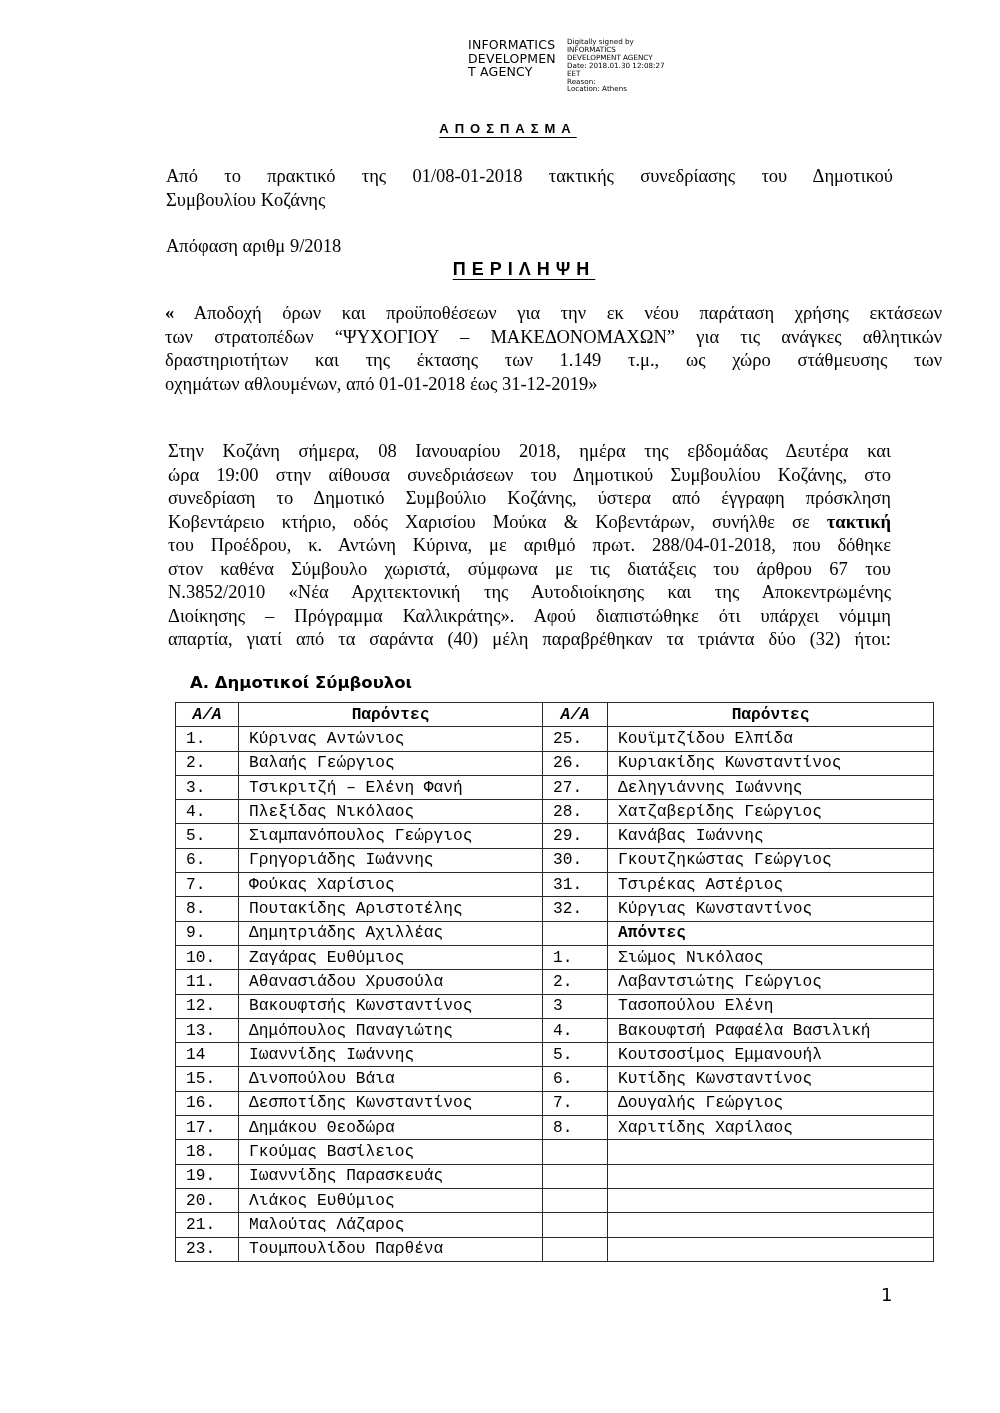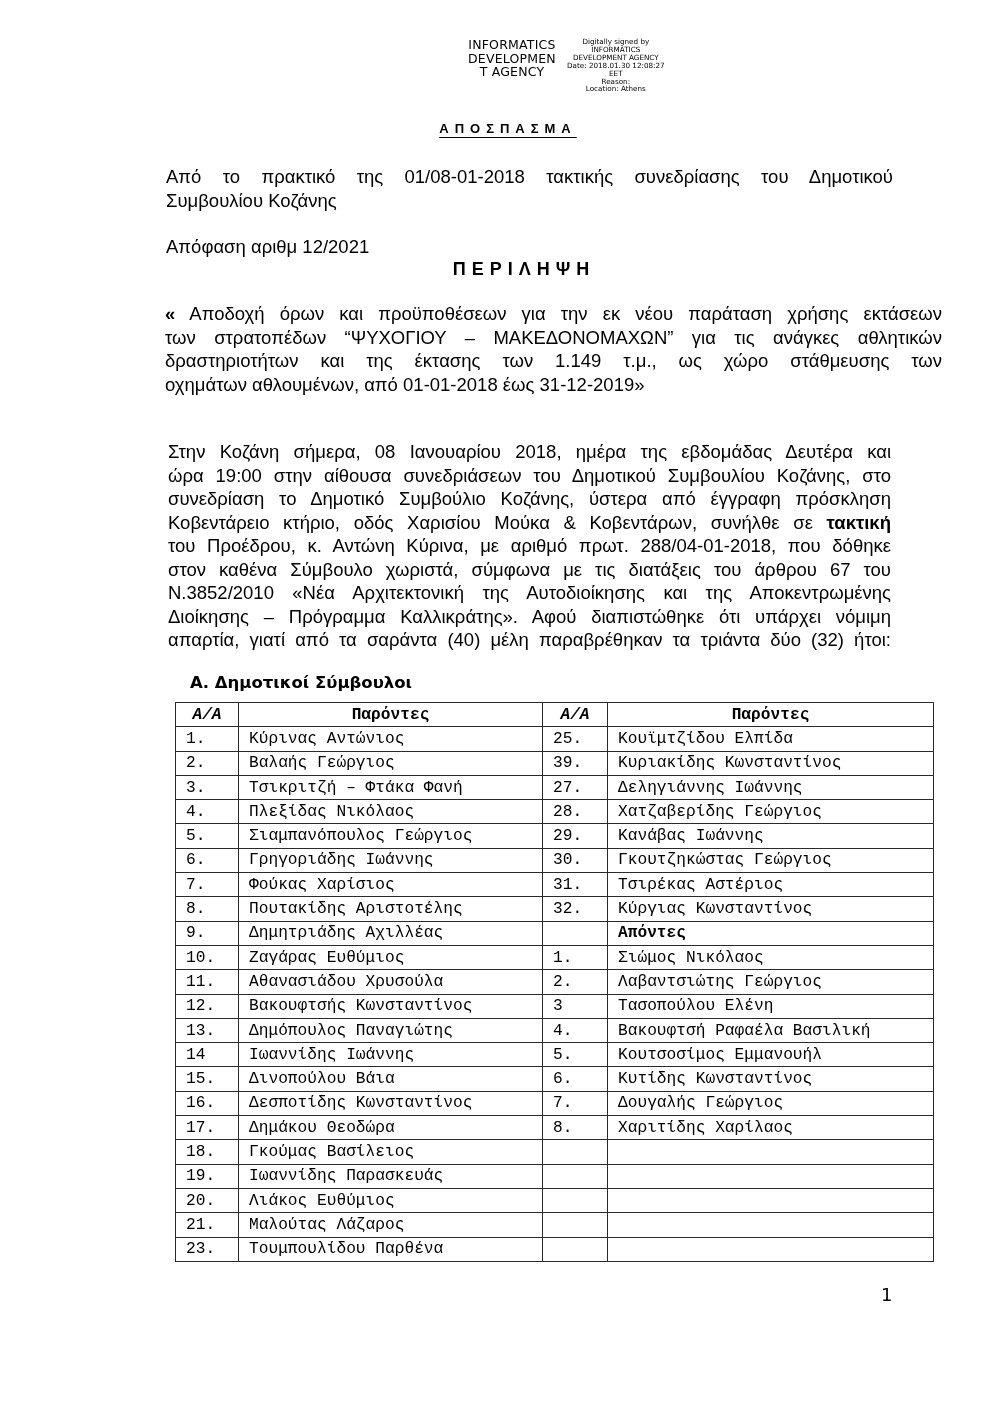--- a/index.html
+++ b/index.html
@@ -1,29 +1,29 @@
 <!DOCTYPE html>
 <html><head>
 <meta charset="utf-8">
 <style>
   html, body { margin: 0; padding: 0; background: #ffffff; }
   body { width: 1000px; height: 1413px; position: relative; overflow: hidden; color: #000; }
-  .abs { position: absolute; text-align: center; }
+  .abs { position: absolute; }
 
   
   .sig-main { left: 468px; top: 38px; font-family: "DejaVu Sans", sans-serif; font-size: 12.5px; line-height: 13.5px; letter-spacing: 0.2px; }
   .sig-main div { white-space: nowrap; }
   .sig-meta { left: 567px; top: 38px; font-family: "DejaVu Sans", sans-serif; font-size: 7.2px; line-height: 7.9px; }
   .sig-meta div { white-space: nowrap; }
   .title { left: 0; width: 1000px; top: 121px; text-align: center; font-family: "Liberation Sans", sans-serif; font-weight: bold; font-size: 13px; letter-spacing: 6px; margin-left: 8px; }
   .title span { text-decoration: underline; text-underline-offset: 4px; }
   .subtitle { left: 0; width: 1048px; top: 259px; text-align: center; font-family: "Liberation Sans", sans-serif; font-weight: bold; font-size: 18px; letter-spacing: 6px; }
-  .subtitle span { text-underline-offset: 4px; }
-
-  .para { font-family: Liberation Sans, sans-serif; font-size: 18.5px; line-height: 23.5px; text-align: justify; text-align-last: left; }
+  .subtitle span { text-decoration: underline; text-underline-offset: 4px; }
+
+  .para { font-family: Liberation Serif, serif; font-size: 18.5px; line-height: 23.5px; text-align: justify; text-align-last: left; }
   .line { display: block; white-space: nowrap; overflow: visible; }
   .just { text-align: justify; text-align-last: justify; display: block; }
 
   .p-from { left: 166px; top: 165px; width: 727px; }
   .p-decision { left: 166px; top: 235px; }
   .p-summary { left: 155px; top: 302px; width: 777px; margin-left: 10px; }
   .p-body { left: 168px; top: 440px; width: 723px; }
 
   .section-title { left: 174px; top: 673px; font-family: "DejaVu Sans", sans-serif; font-weight: bold; font-size: 16.5px; margin-left: 16px; }
 
@@ -53,21 +53,21 @@
   <div>Location: Athens</div>
 </div>
 
 <div class="abs title"><span>ΑΠΟΣΠΑΣΜΑ</span></div>
 
 <div class="abs para p-from">
   <span class="just">Από  το  πρακτικό  της 01/08-01-2018 τακτικής συνεδρίασης του Δημοτικού</span>
   <span class="line">Συμβουλίου Κοζάνης</span>
 </div>
 
-<div class="abs para p-decision">Απόφαση  αριθμ 12/2021</div>
+<div class="abs para p-decision">Απόφαση  αριθμ 9/2018</div>
 
 <div class="abs subtitle"><span>ΠΕΡΙΛΗΨΗ</span></div>
 
 <div class="abs para p-summary">
   <span class="just"><b>«</b><span> Αποδοχή όρων και προϋποθέσεων για την εκ νέου παράταση χρήσης εκτάσεων</span></span>
   <span class="just">των στρατοπέδων “ΨΥΧΟΓΙΟΥ – ΜΑΚΕΔΟΝΟΜΑΧΩΝ” για τις ανάγκες αθλητικών</span>
   <span class="just">δραστηριοτήτων και της έκτασης των 1.149 τ.μ., ως χώρο στάθμευσης των</span>
   <span class="line">οχημάτων αθλουμένων,  από 01-01-2018 έως 31-12-2019»</span>
 </div>
 
@@ -103,26 +103,26 @@
   <tbody id="members-body">
       <tr>
         <td>1.</td>
         <td>Κύρινας Αντώνιος</td>
         <td>25.</td>
         <td>Κουϊμτζίδου Ελπίδα</td>
       </tr>
       <tr>
         <td>2.</td>
         <td>Βαλαής Γεώργιος</td>
-        <td>39.</td>
+        <td>26.</td>
         <td>Κυριακίδης Κωνσταντίνος</td>
       </tr>
       <tr>
         <td>3.</td>
-        <td>Τσικριτζή – Φτάκα Φανή</td>
+        <td>Τσικριτζή – Ελένη Φανή</td>
         <td>27.</td>
         <td>Δεληγιάννης Ιωάννης</td>
       </tr>
       <tr>
         <td>4.</td>
         <td>Πλεξίδας Νικόλαος</td>
         <td>28.</td>
         <td>Χατζαβερίδης Γεώργιος</td>
       </tr>
       <tr>

